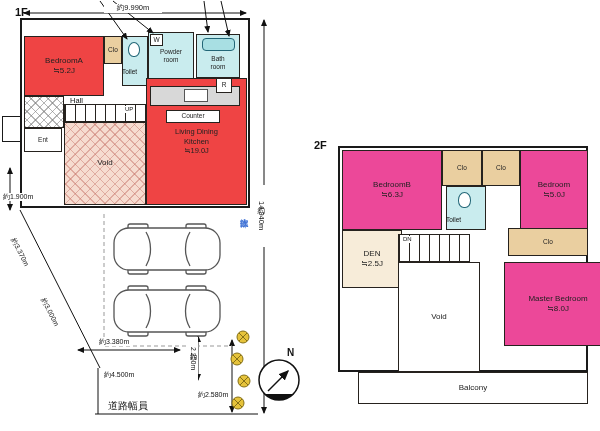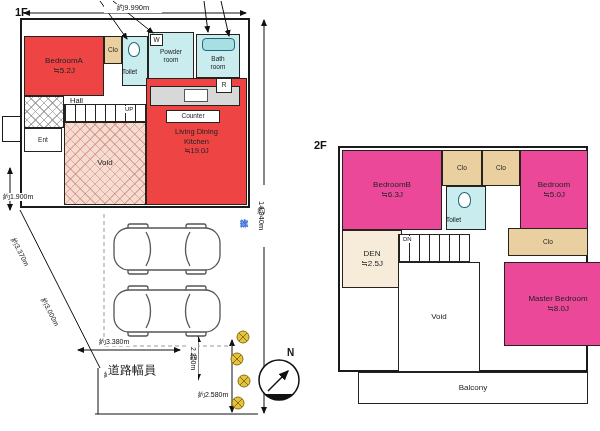--- a/index.html
+++ b/index.html
@@ -198,19 +198,19 @@
   <div class="dim" style="left:104px;top:4px;width:58px;font-size:7.5px">約9.990m</div>
   <div class="dim vtext" style="left:255px;top:185px;height:62px;font-size:7.5px">約14.940m</div>
   <div class="dim vtext" style="left:238px;top:186px;height:52px;color:#3b6fd4;font-size:8.5px;background:transparent">上部吹抜</div>
 
   <div class="dim" style="left:2px;top:193px">約1.900m</div>
   <div class="dim" style="left:16px;top:236px;transform:rotate(63deg);transform-origin:0 0">約3.370m</div>
   <div class="dim" style="left:46px;top:296px;transform:rotate(63deg);transform-origin:0 0">約3.000m</div>
 
   <div class="dim" style="left:98px;top:338px">約3.380m</div>
   <div class="dim" style="left:103px;top:371px">約4.500m</div>
-  <div class="dim" style="left:107px;top:364px;font-size:12px">道路幅員</div>
+  <div class="dim" style="left:107px;top:400px;font-size:10px">道路幅員</div>
   <div class="dim vtext" style="left:188px;top:337px;height:44px">約2.250m</div>
   <div class="dim" style="left:197px;top:391px">約2.580m</div>
 
   <div class="lbl" style="left:287px;top:347px;width:14px;font-size:10px;font-weight:bold">N</div>
 
 </div>
 
 </body></html>

